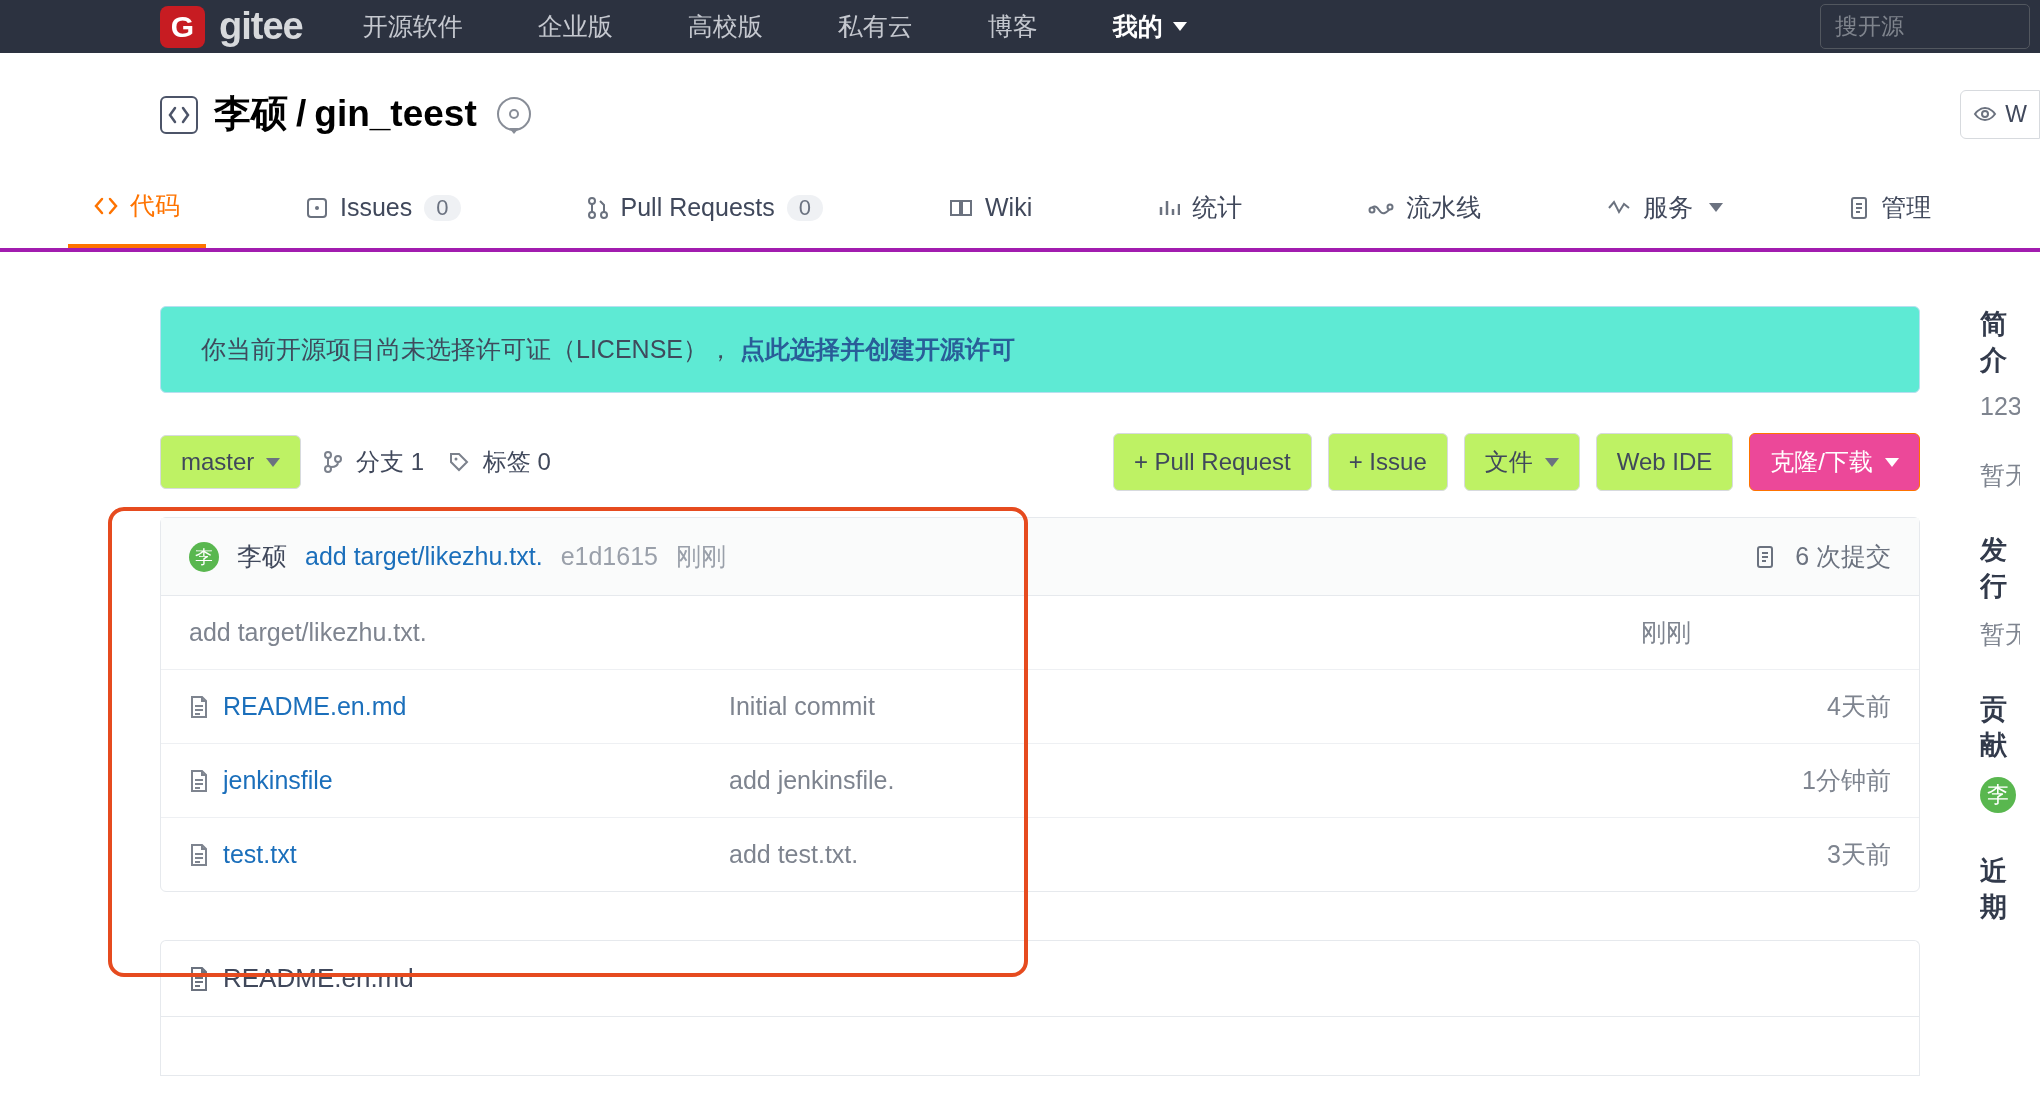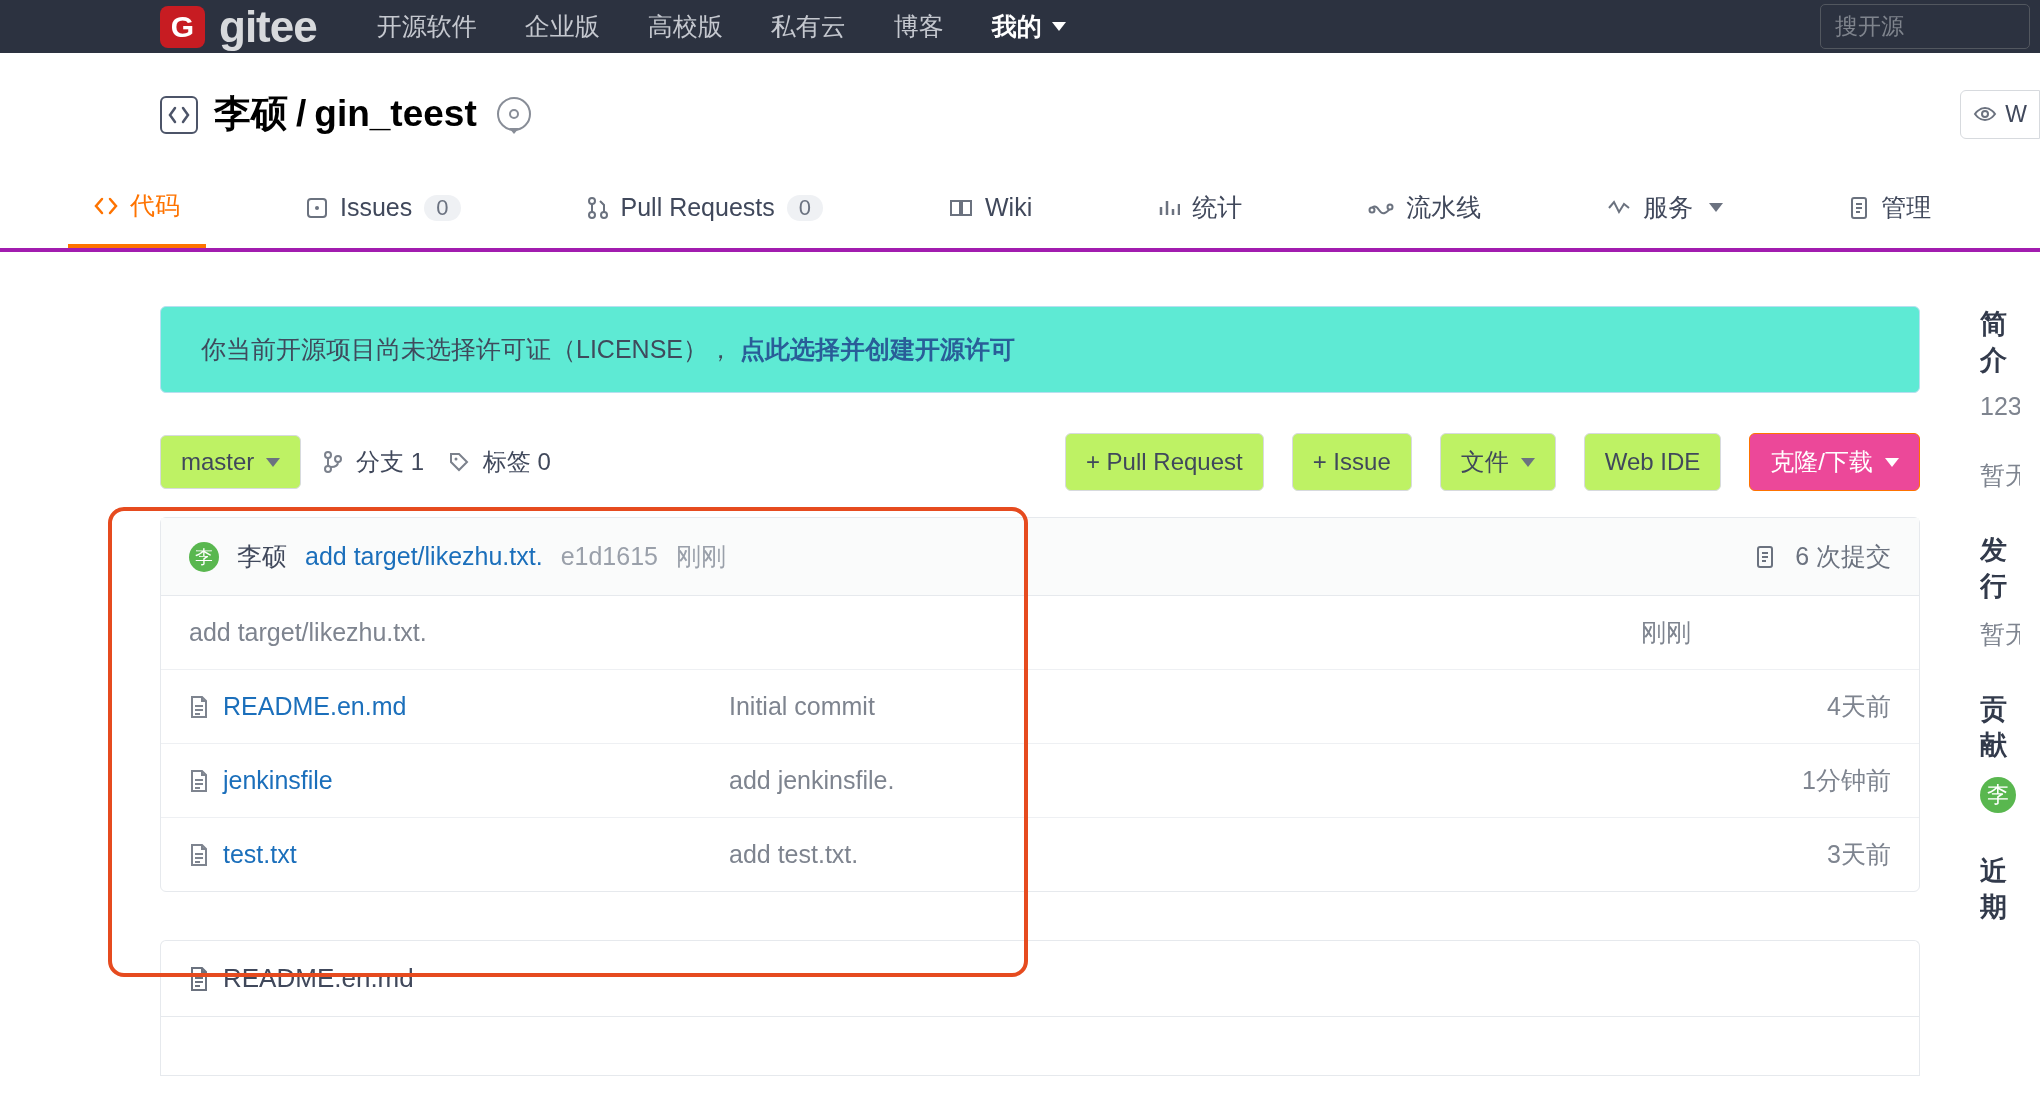--- a/index.html
+++ b/index.html
@@ -2,22 +2,22 @@
 <html><head>
 <meta charset="utf-8">
 <style>
 * { margin: 0; padding: 0; box-sizing: border-box; }
 body { font-family: -apple-system, BlinkMacSystemFont, "Segoe UI", Helvetica, Arial, sans-serif; background: #fff; color: #40485b; overflow: hidden; width: 2040px; height: 1096px; }
 
 
 .header { background: #2c3240; height: 53px; display: flex; align-items: center; padding-left: 160px; }
 .logo-box { width: 45px; height: 42px; background: #c71c22; border-radius: 8px; display: inline-flex; align-items: center; justify-content: center; margin-right: 14px; }
 .logo-g { color: #fff; font-size: 30px; font-weight: 700; }
-.logo-text { color: #d7d9dc; font-size: 44px; font-weight: 700; letter-spacing: -1px; }
-.nav { display: flex; margin-left: 60px; gap: 48px; align-items: center; }
+.logo-text { color: #d7d9dc; font-size: 38px; font-weight: 700; letter-spacing: -1px; }
+.nav { display: flex; margin-left: 60px; gap: 75px; align-items: center; }
 .nav-item { color: #c5c8cf; font-size: 25px; cursor: pointer; display: flex; align-items: center; gap: 6px; }
 .nav-item.strong { color: #fff; font-weight: 700; }
 .search-box { margin-left: auto; margin-right: 10px; border: 1px solid #52575f; border-radius: 5px; padding: 6px 14px; color: #7f848d; font-size: 23px; width: 210px; }
 
 
 .repo-head { padding: 36px 0 0 160px; display: flex; align-items: center; }
 .repo-icon { width: 38px; height: 38px; border: 2px solid #4c5468; border-radius: 6px; display: inline-flex; align-items: center; justify-content: center; margin-right: 16px; margin-top:2px;}
 .repo-title { font-size: 37px; font-weight: 700; color: #000000; }
 .repo-title .sep { margin: 0 8px; }
 .badge-icon { margin-left: 20px; width: 34px; height: 34px; border: 2px solid #888d97; border-radius: 50%; display:inline-flex; align-items:center; justify-content:center; color:#888d97; font-size:17px; position:relative;}
@@ -34,21 +34,21 @@
 
 
 .content { padding: 54px 0 0 160px; display: flex; gap: 60px; }
 .main-col { width: 1760px; }
 
 .license-banner { border: 1px solid #b8dff0; background: #5eead4; border-radius: 6px; padding: 26px 40px; font-size: 25px; color: #3f4a5c; margin-bottom: 40px; }
 .license-banner .link { color: #295d98; font-weight: 700; cursor:pointer; }
 
 .toolbar { display: flex; align-items: center; gap: 0; margin-bottom: 26px; }
 .btn { border: 1px solid #d7dade; border-radius: 6px; padding: 12px 20px; font-size: 24px; color: #40485b; background: #bef264; cursor:pointer; display:inline-flex; align-items:center; gap:8px; }
-.btn-group { display:flex; gap:28px; margin-left:auto; }
+.btn-group { display:flex; gap:16px; margin-left:auto; }
 .btn.primary { background: #ec4899; color: #fff; border-color: #fe7300; }
 .branch-info { display:flex; align-items:center; gap: 24px; margin-left: 22px; font-size:24px; color:#40485b;}
 .branch-info .ico { color:#7b818c; }
 
 
 .file-table { border: 1px solid #e6e9ed; border-radius: 6px; }
 .annot-box { border: 4px solid #e64b1f; border-radius: 16px; position:absolute; left:108px; top: 507px; width: 920px; height: 470px; pointer-events:none; }
 .commit-row { background: #fafbfb; padding: 22px 28px; display: flex; align-items: center; gap: 18px; border-bottom: 1px solid #e6e9ed; font-size:25px; }
 .avatar-sm { width: 30px; height: 30px; border-radius: 50%; background: #59b74f; color:#fff; display:inline-flex; align-items:center; justify-content:center; font-size:18px; }
 .commit-row .author { color: #40485b; font-weight:500; }

